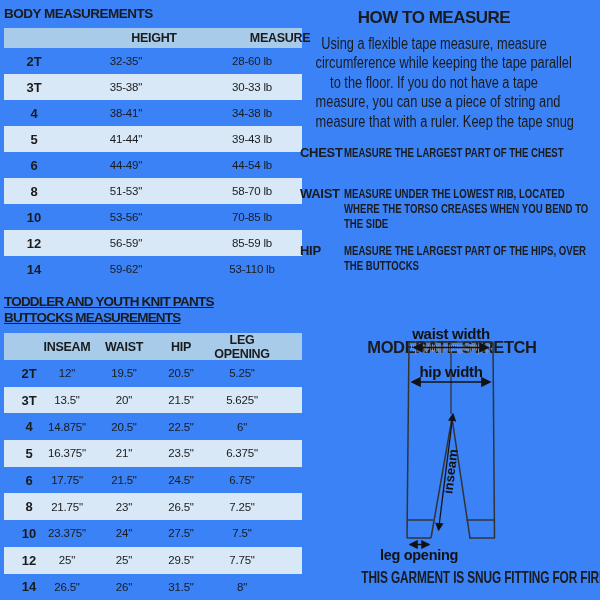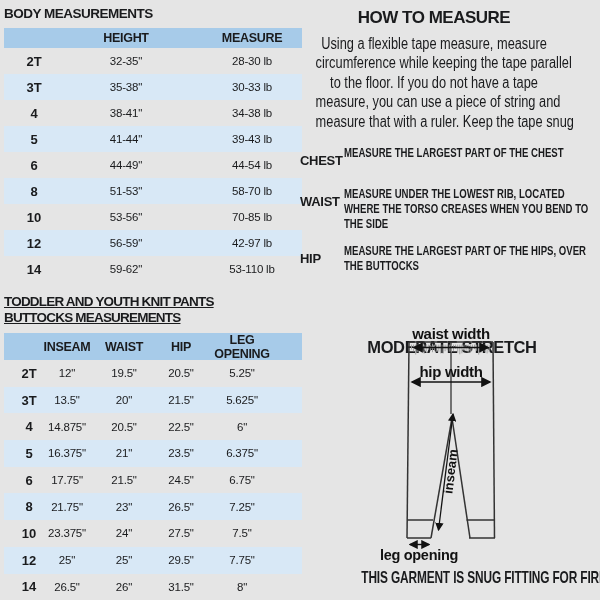--- a/index.html
+++ b/index.html
@@ -2,49 +2,49 @@
 <html style="--header-blue: #a7cbe9; --row-blue: #d8e8f6; --ink: #1a1b1d;"><head>
 <meta charset="utf-8">
 <style>
   :root{
     --header-blue:#a7cbe9;
     --row-blue:#d8e8f6;
     --ink:#1a1b1d;
   }
   html,body{margin:0;padding:0;}
   body{font-family:"Liberation Sans",sans-serif;color:var(--ink);background:#fff;}
-  .canvas{position:relative;width:600px;height:600px;background:#e5e5e5;overflow:hidden;}
+  .canvas{position:relative;width:600px;height:600px;background:#3b82f6;overflow:hidden;}
 
   
   .left{position:absolute;left:4px;top:6px;width:298px;}
   .section-title{font-weight:bold;font-size:13.5px;letter-spacing:-0.5px;line-height:15px;}
   .table{position:absolute;left:0;width:298px;}
   .t1{top:22px;}
   .gtitle{position:absolute;left:0;top:288px;font-weight:bold;font-size:13.5px;letter-spacing:-0.8px;line-height:15.5px;text-decoration:underline;}
   .t2{top:327px;}
   .thead{display:grid;background:var(--header-blue);align-items:center;font-weight:bold;font-size:12.5px;letter-spacing:-0.3px;}
-  .t1 .thead{grid-template-columns:46px 152px 100px;height:20px;}
+  .t1 .thead{grid-template-columns:46px 152px 100px;height:20px;padding-left:28px;}
   .t2 .thead{grid-template-columns:36px 54px 60px 54px 94px;height:27px;}
   .rows .trow{display:grid;align-items:center;}
   .t1 .trow{grid-template-columns:46px 152px 100px;height:26px;}
   .t2 .trow{grid-template-columns:36px 54px 60px 54px 94px;height:26.7px;}
   .rows .trow:nth-child(even){background:var(--row-blue);}
   .c{text-align:center;}
   .c.size{text-align:center;padding-left:14px;font-weight:bold;font-size:13px;}
   .c.val{font-size:11.5px;letter-spacing:-0.2px;}
   .c.legop{padding-right:26px;}
   .thead .c.legop{padding-right:26px;}
 
   
   .right{position:absolute;left:286px;top:0;width:296px;height:556px;}
   .htm-title{position:absolute;top:8px;left:0;width:296px;text-align:center;font-weight:bold;font-size:17px;letter-spacing:-0.5px;}
   .para{position:absolute;top:34px;left:0;width:296px;text-align:center;transform:scaleX(0.8);transform-origin:50% 0;}
   .para .pline{font-size:16px;line-height:19.4px;white-space:nowrap;}
   .mitem{position:absolute;left:14px;right:0;}
-  .mitem .mlabel{position:absolute;left:0;top:0;font-weight:bold;font-size:13px;letter-spacing:-0.3px;margin-top:8px;}
+  .mitem .mlabel{position:absolute;left:0;top:0;font-weight:bold;font-size:13px;letter-spacing:-0.3px;}
   .mitem .mdef{position:absolute;left:44px;top:1px;transform:scaleX(0.8);transform-origin:left top;}
   .mdef .dline{font-weight:bold;font-size:12px;line-height:15px;white-space:nowrap;}
   .m-chest{top:145px;}
   .m-waist{top:186px;}
   .m-hip{top:243px;}
   .stretch-title{position:absolute;left:304px;top:300px;width:296px;text-align:center;font-weight:bold;font-size:16.5px;letter-spacing:-0.4px;margin-top:38px;}
   .diagram{position:absolute;left:304px;top:322px;}
   .footer{position:absolute;left:304px;top:568px;width:296px;text-align:center;}
   .footer-inner{display:inline-block;font-weight:bold;font-size:16.5px;white-space:nowrap;transform:scaleX(0.72);transform-origin:center top;letter-spacing:-0.2px;}
 
@@ -62,21 +62,21 @@
     <div class="table t1">
       <div class="thead">
         <div class="c"></div>
         <div class="c">HEIGHT</div>
         <div class="c">MEASURE</div>
       </div>
       <div class="rows">
         <div class="trow">
             <div class="c size">2T</div>
             <div class="c val">32-35"</div>
-            <div class="c val">28-30 lb</div>
+            <div class="c val">28-60 lb</div>
           </div>
         <div class="trow">
             <div class="c size">3T</div>
             <div class="c val">35-38"</div>
             <div class="c val">30-33 lb</div>
           </div>
         <div class="trow">
             <div class="c size">4</div>
             <div class="c val">38-41"</div>
             <div class="c val">34-38 lb</div>
@@ -97,21 +97,21 @@
             <div class="c val">58-70 lb</div>
           </div>
         <div class="trow">
             <div class="c size">10</div>
             <div class="c val">53-56"</div>
             <div class="c val">70-85 lb</div>
           </div>
         <div class="trow">
             <div class="c size">12</div>
             <div class="c val">56-59"</div>
-            <div class="c val">42-97 lb</div>
+            <div class="c val">85-59 lb</div>
           </div>
         <div class="trow">
             <div class="c size">14</div>
             <div class="c val">59-62"</div>
             <div class="c val">53-110 lb</div>
           </div>
       </div>
     </div>
 
     <div class="gtitle">

